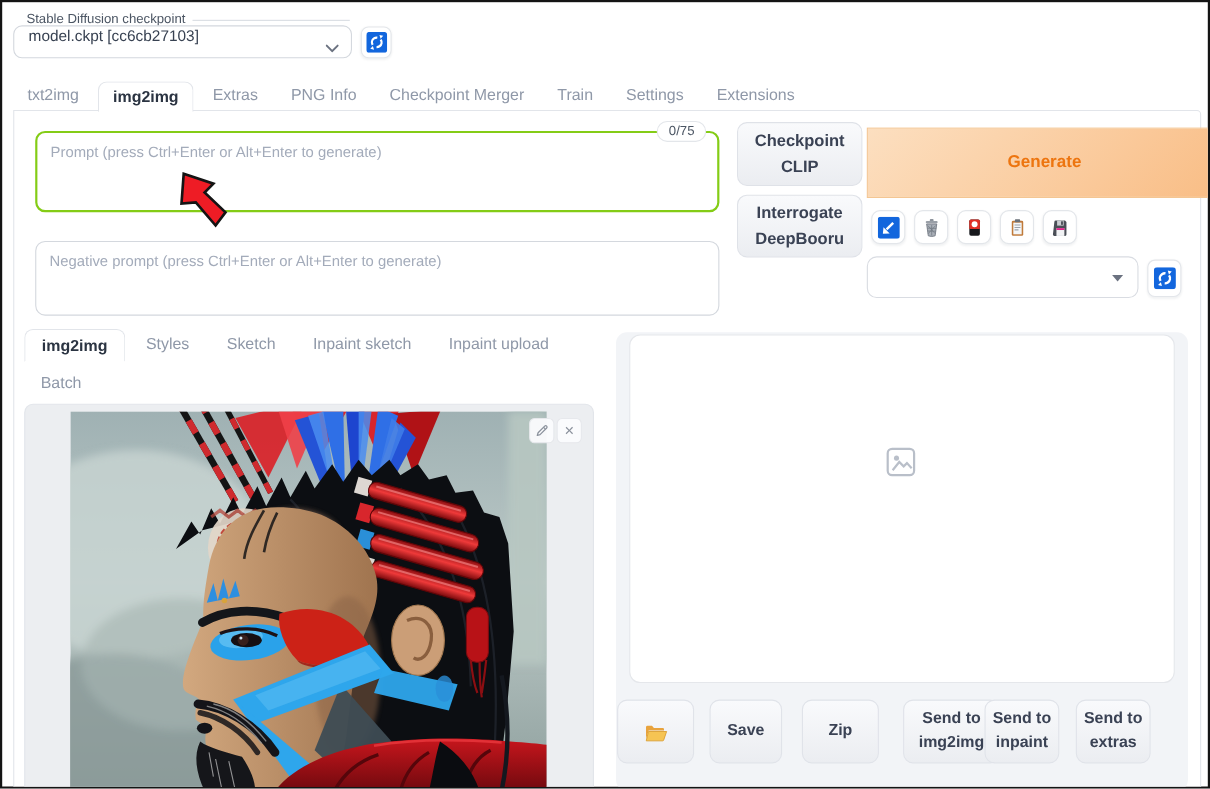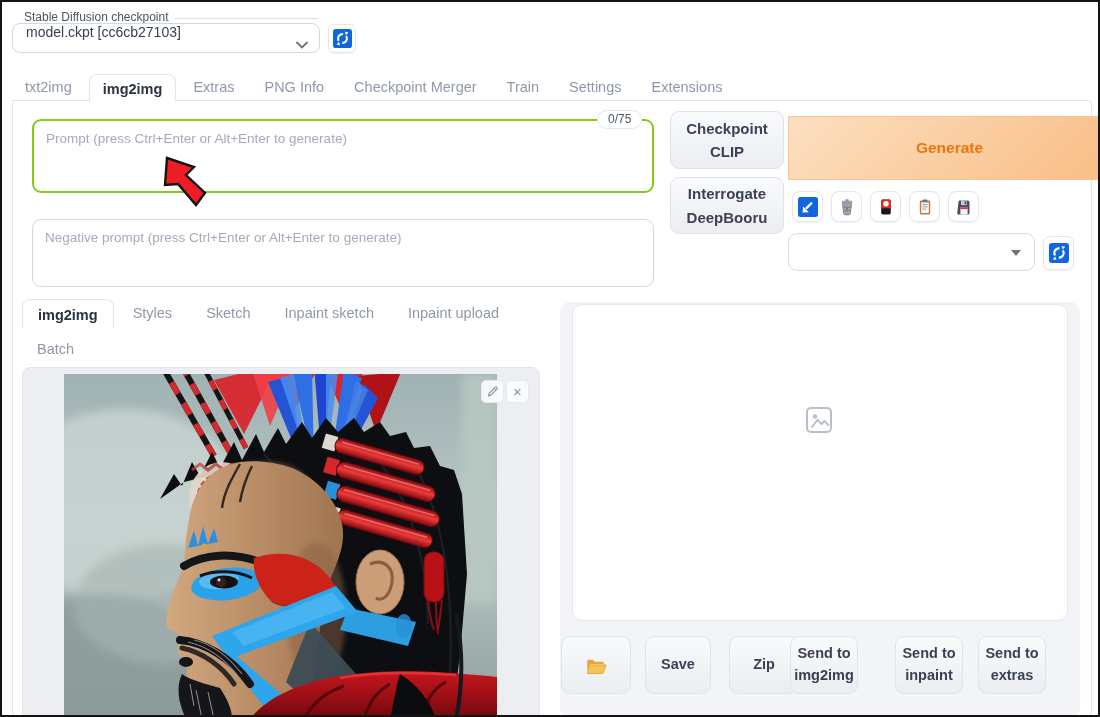--- a/index.html
+++ b/index.html
@@ -54,21 +54,21 @@
   .mini-close { left:504px; font-size:15px; line-height:1; }
 
   
   .out-panel { position:absolute; left:558px; top:300px; width:520px; height:417px; background:#f2f4f7; border-radius:10px; }
   .out-frame { position:absolute; left:570px; top:302px; width:496px; height:317px; background:#fff; border:1px solid #e5e7eb; border-radius:10px; }
   .out-placeholder { position:absolute; left:803px; top:404px; width:28px; height:28px; }
   .out-btn { position:absolute; top:634px; height:58px; background:linear-gradient(180deg,#f9fafc,#ebedf1); border:1px solid #e0e3e9; border-radius:9px; font-size:14.5px; font-weight:700; color:#3a4254; display:flex; align-items:center; justify-content:center; text-align:center; line-height:1.5; cursor:pointer; padding:2px 6px; }
   .b-folder { left:559px; width:70px; }
   .b-save { left:643px; width:66px; }
   .b-zip { left:727px; width:70px; }
-  .b-send-img { left:788px; width:68px; }
+  .b-send-img { left:819px; width:88px; }
   .b-send-inp { left:893px; width:68px; }
   .b-send-ext { left:976px; width:68px; }
 </style>
 </head>
 <body>
 
 <div class="page">
 
   <div class="ckpt-label-row">
     <span class="ckpt-label">Stable Diffusion checkpoint</span>

